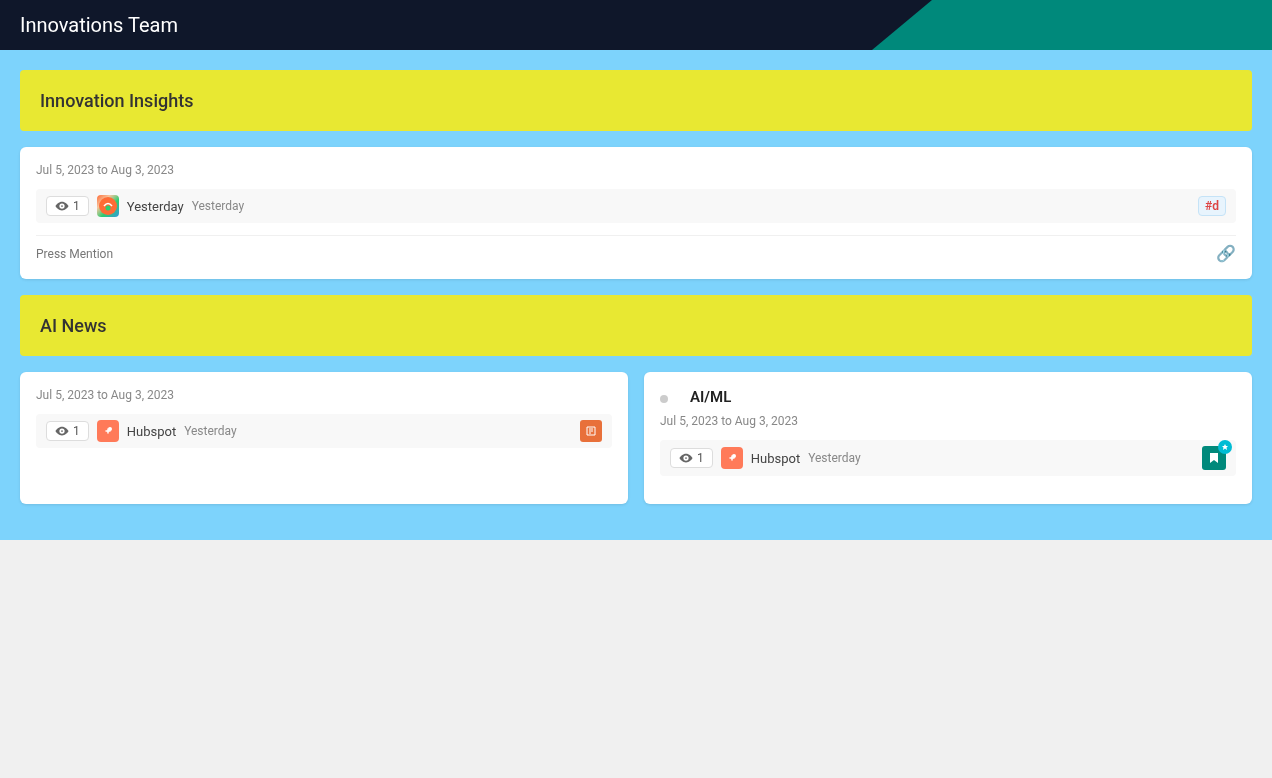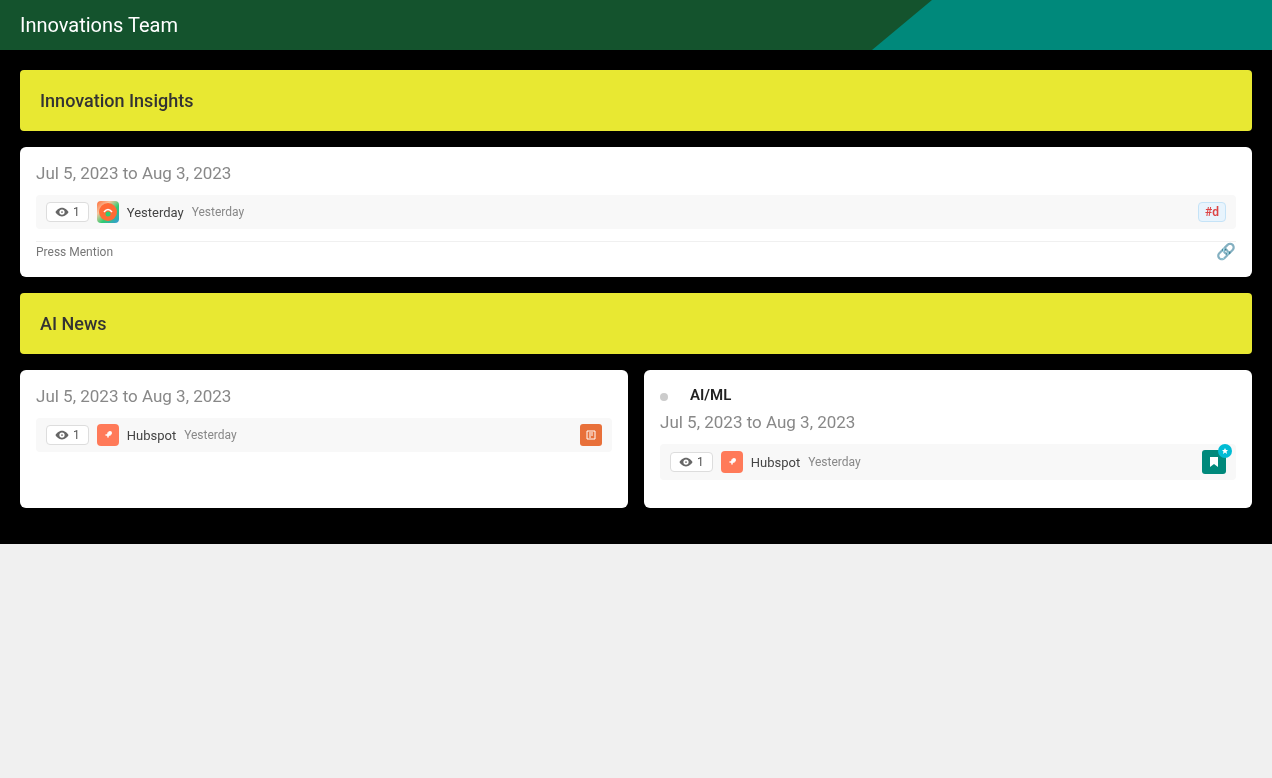--- a/index.html
+++ b/index.html
@@ -1,20 +1,20 @@
 <!DOCTYPE html>
 <html><head>
   <meta charset="utf-8">
   <style>
     * { box-sizing: border-box; margin: 0; padding: 0; }
     body { font-family: -apple-system, BlinkMacSystemFont, 'Segoe UI', Roboto, sans-serif; background: #f0f0f0; width: 1272px; min-height: 778px; }
 
     
     .header {
-      background: #14532d;
+      background: #0f172a;
       height: 50px;
       display: flex;
       align-items: center;
       padding: 0 20px;
       position: relative;
     }
     .header-title {
       color: #ffffff;
       font-size: 20px;
       font-weight: 400;
@@ -25,21 +25,21 @@
       top: 0;
       width: 400px;
       height: 50px;
       background: #00897b;
       clip-path: polygon(60px 0, 100% 0, 100% 100%, 0% 100%);
     }
 
     
     .main-content {
       padding: 20px 20px;
-      background: #000000;
+      background: #7dd3fc;
     }
 
     
     .section-banner {
       background: #e8e832;
       border-radius: 4px;
       padding: 20px 20px;
       margin-bottom: 16px;
     }
     .section-banner-title {
@@ -57,21 +57,21 @@
       box-shadow: 0 1px 3px rgba(0,0,0,0.1);
     }
 
     .card-title {
       font-size: 15px;
       font-weight: 600;
       color: #222;
       margin-bottom: 4px;
     }
     .card-date {
-      font-size: 17px;
+      font-size: 12px;
       color: #888;
       margin-bottom: 12px;
     }
 
     
     .source-row {
       display: flex;
       align-items: center;
       justify-content: space-between;
       background: #f8f8f8;
@@ -185,21 +185,21 @@
       font-weight: 500;
       color: #333;
       line-height: 1.4;
     }
 
     
     .card-footer {
       display: flex;
       align-items: center;
       justify-content: space-between;
-      padding-top: 0;
+      padding-top: 8px;
       border-top: 1px solid #f0f0f0;
     }
     .press-mention-label {
       font-size: 12px;
       color: #777;
     }
     .link-icon {
       color: #bbb;
       font-size: 16px;
     }

